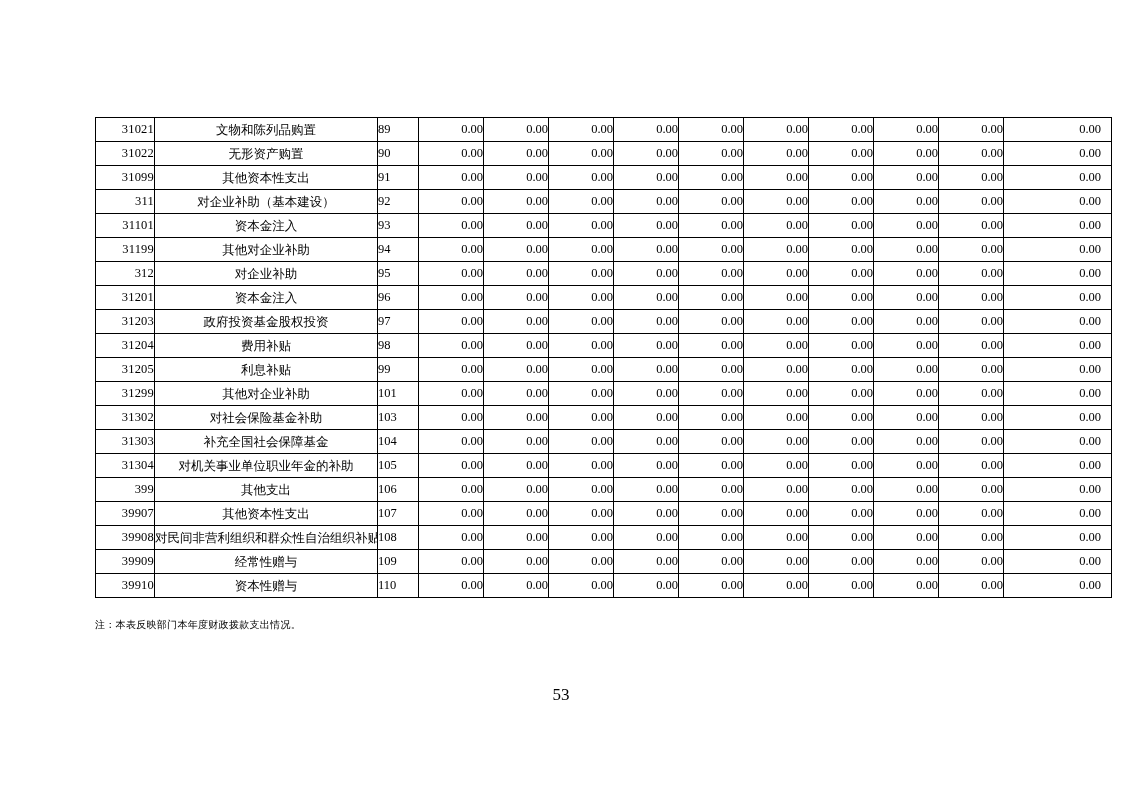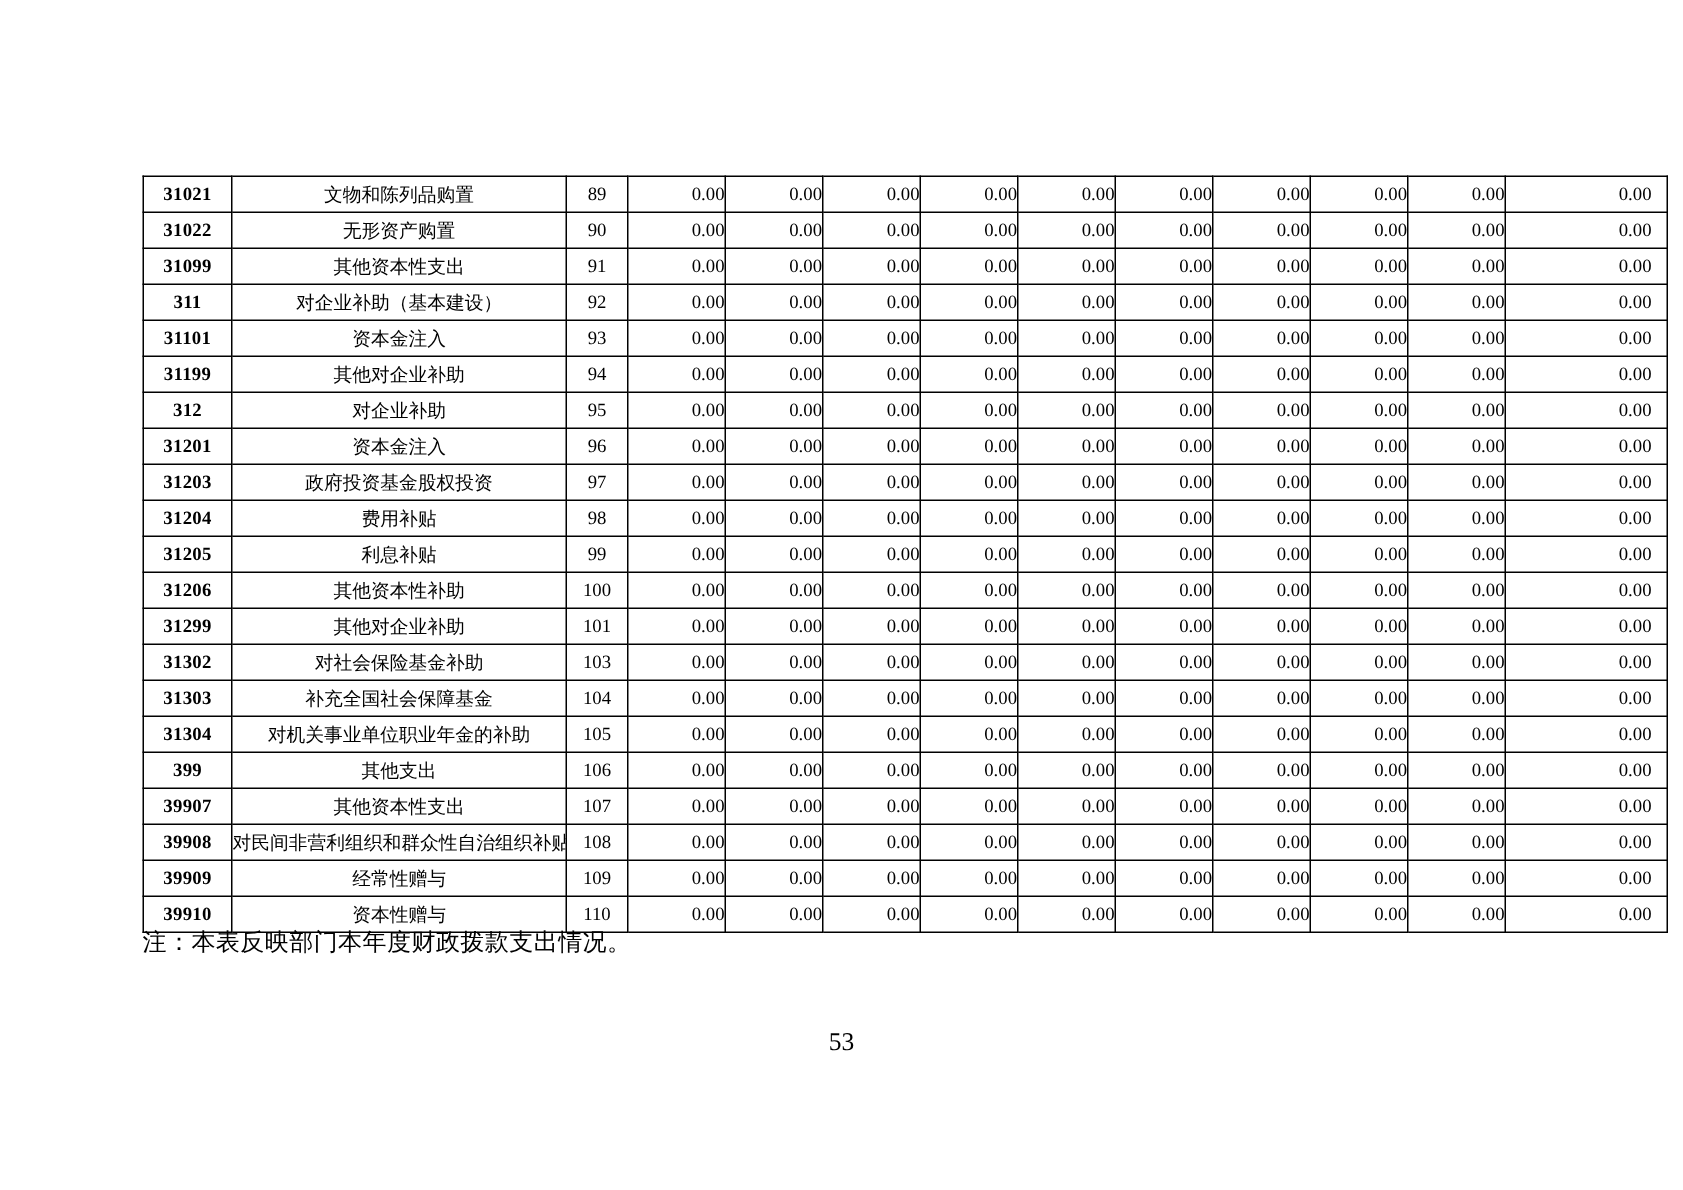--- a/index.html
+++ b/index.html
@@ -36,50 +36,49 @@
     padding: 0;
     font-size: 12.5px;
     line-height: 23px;
     vertical-align: middle;
     white-space: nowrap;
     overflow: hidden;
   }
   td.code {
     width: 58px;
     padding-left: 6px;
-    text-align: center;
+    text-align: right;
     letter-spacing: 0.2px;
-    font-weight: bold;
   }
   td.name {
     width: 222px;
     padding-left: 6px;
     text-align: center;
     font-family: "DejaVu Sans", "Liberation Sans", sans-serif;
     font-size: 12px;
   }
   td.seq {
     width: 40px;
-    text-align: center;
+    text-align: left;
   }
   td.num {
     width: 64px;
     text-align: right;
     padding-right: 8px;
   }
   td.num.wide {
     width: 97px;
     padding-right: 10px;
   }
   .note {
     position: absolute;
     left: 95px;
     top: 618px;
     font-family: "DejaVu Sans", "Liberation Sans", sans-serif;
-    font-size: 16px;
+    font-size: 10px;
     letter-spacing: 0.3px;
   }
   .pagenum {
     position: absolute;
     top: 685px;
     left: 0;
     width: 1122px;
     text-align: center;
     font-size: 17px;
     font-family: "Liberation Serif", serif;
@@ -251,35 +250,20 @@
           <td class="num">0.00</td>
           <td class="num">0.00</td>
           <td class="num">0.00</td>
           <td class="num">0.00</td>
           <td class="num">0.00</td>
           <td class="num">0.00</td>
           <td class="num">0.00</td>
           <td class="num wide">0.00</td>
         </tr>
         <tr>
-          <td class="code">31206</td>
-          <td class="name">其他资本性补助</td>
-          <td class="seq">100</td>
-          <td class="num">0.00</td>
-          <td class="num">0.00</td>
-          <td class="num">0.00</td>
-          <td class="num">0.00</td>
-          <td class="num">0.00</td>
-          <td class="num">0.00</td>
-          <td class="num">0.00</td>
-          <td class="num">0.00</td>
-          <td class="num">0.00</td>
-          <td class="num wide">0.00</td>
-        </tr>
-        <tr>
           <td class="code">31299</td>
           <td class="name">其他对企业补助</td>
           <td class="seq">101</td>
           <td class="num">0.00</td>
           <td class="num">0.00</td>
           <td class="num">0.00</td>
           <td class="num">0.00</td>
           <td class="num">0.00</td>
           <td class="num">0.00</td>
           <td class="num">0.00</td>

